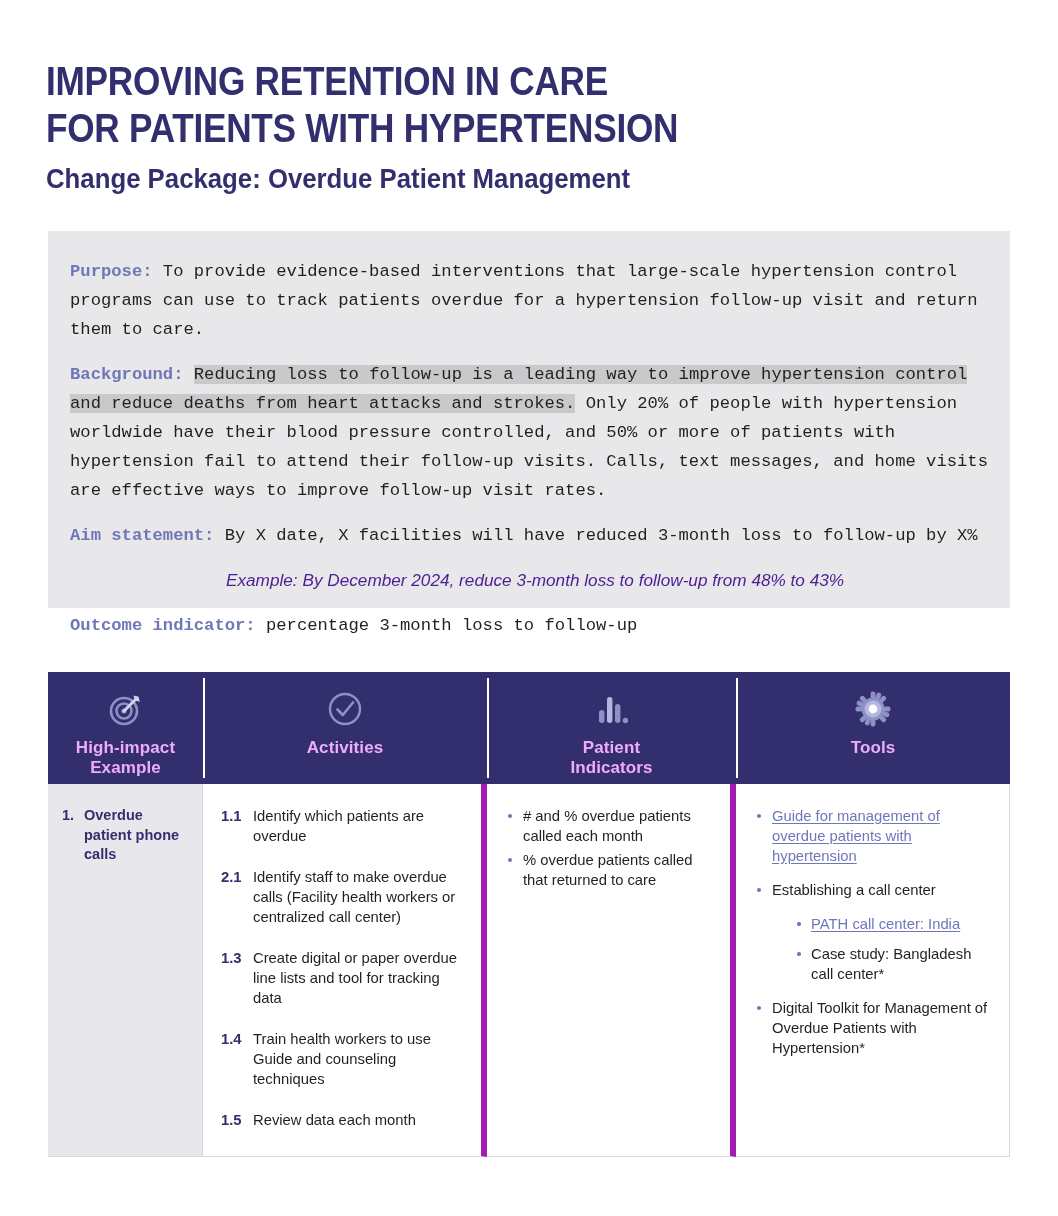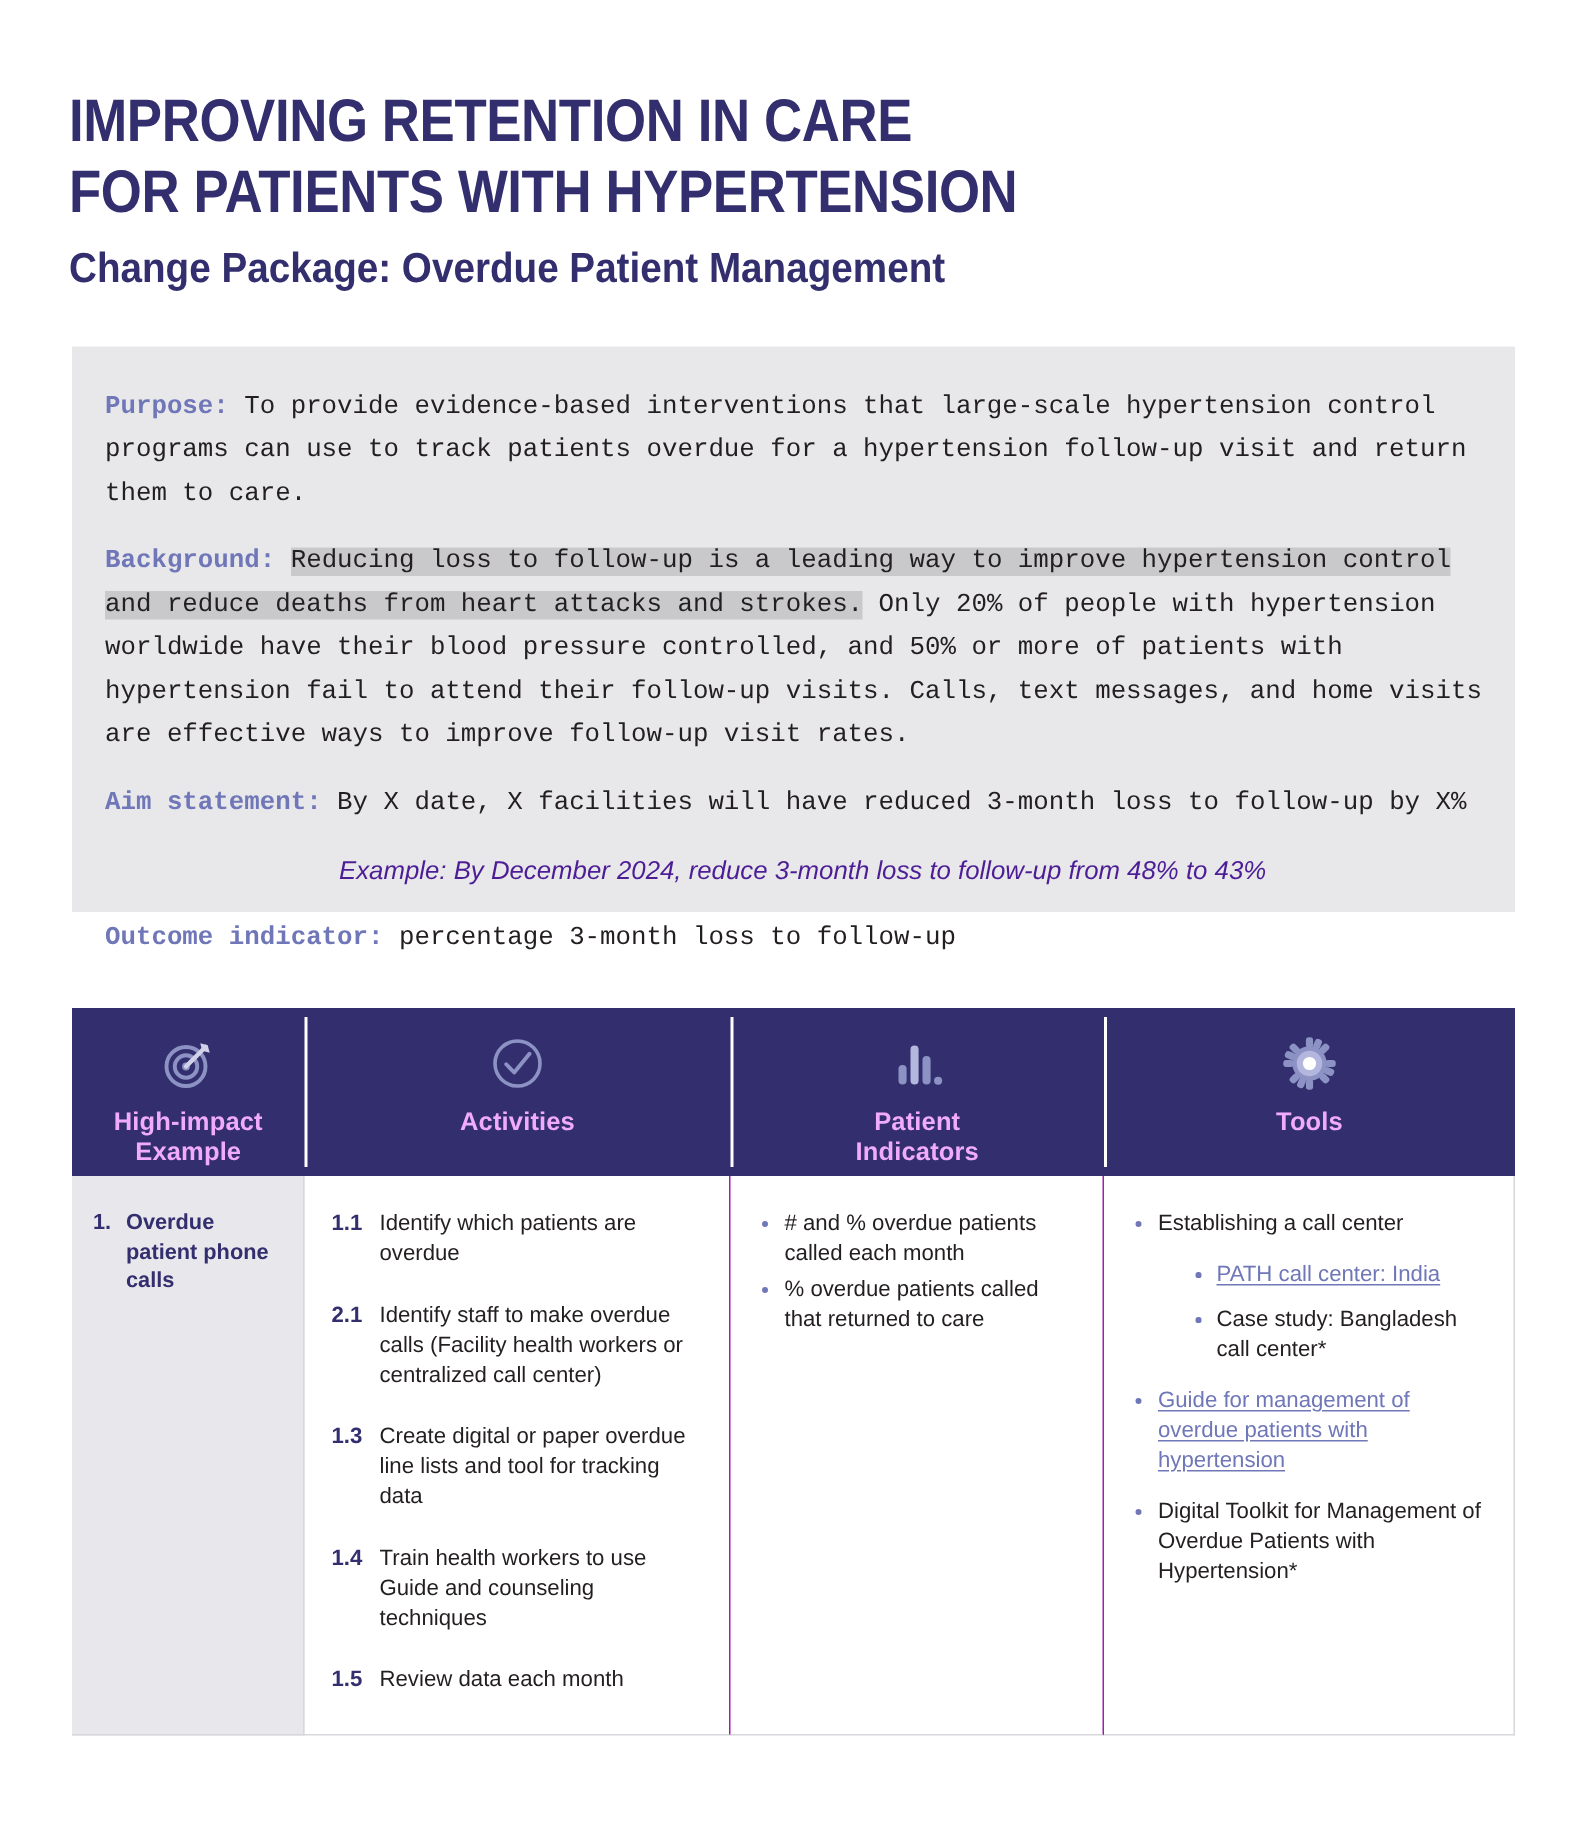--- a/index.html
+++ b/index.html
@@ -130,21 +130,21 @@
   .icon-wrap {
     height: 42px;
     display: flex;
     align-items: center;
     justify-content: center;
   }
 
   .tbody { display: flex; }
   .td {
     border-bottom: 1px solid #d8d8dc;
-    border-right: 1px solid #a21caf;
+    border-right: 6px solid #a21caf;
     padding: 22px 20px 26px 18px;
   }
   .td:last-child { border-right: 1px solid #d8d8dc; }
   .td-hic {
     background: #e8e8ec;
     border-right: 1px solid #d8d8dc;
     border-bottom: 1px solid #d8d8dc;
     padding: 22px 12px 26px 14px;
   }
 
@@ -365,29 +365,29 @@
       <div class="td c3">
         <ul class="blist">
           <li class="bitem"># and % overdue patients called each month</li>
           <li class="bitem">% overdue patients called that returned to care</li>
         </ul>
       </div>
 
       <div class="td c4">
         <ul class="blist">
           <li class="bitem tools-li">
+            <a class="lnk" href="#">Guide for management of overdue patients with hypertension </a>
+          </li>
+          <li class="bitem tools-li">
             <span>Establishing a call center</span>
             <ul class="sublist">
               <li class="subitem">
                 <a class="lnk" href="#">PATH call center: India</a>
               </li>
               <li class="subitem">Case study: Bangladesh call center*</li>
             </ul>
           </li>
-          <li class="bitem tools-li">
-            <a class="lnk" href="#">Guide for management of overdue patients with hypertension </a>
-          </li>
           <li class="bitem">Digital Toolkit for Management of Overdue Patients with Hypertension*</li>
         </ul>
       </div>
     </div>
   </div>
 </div>
 
 </body></html>

